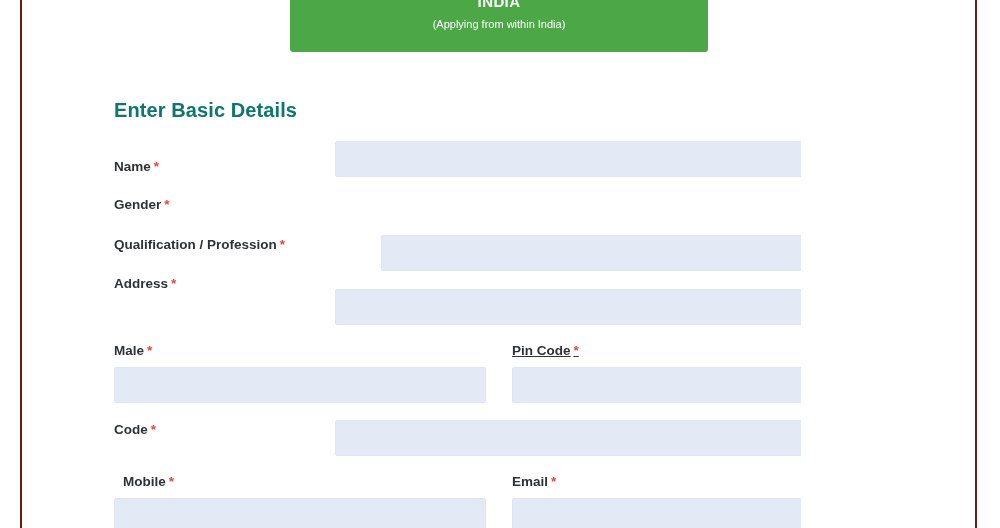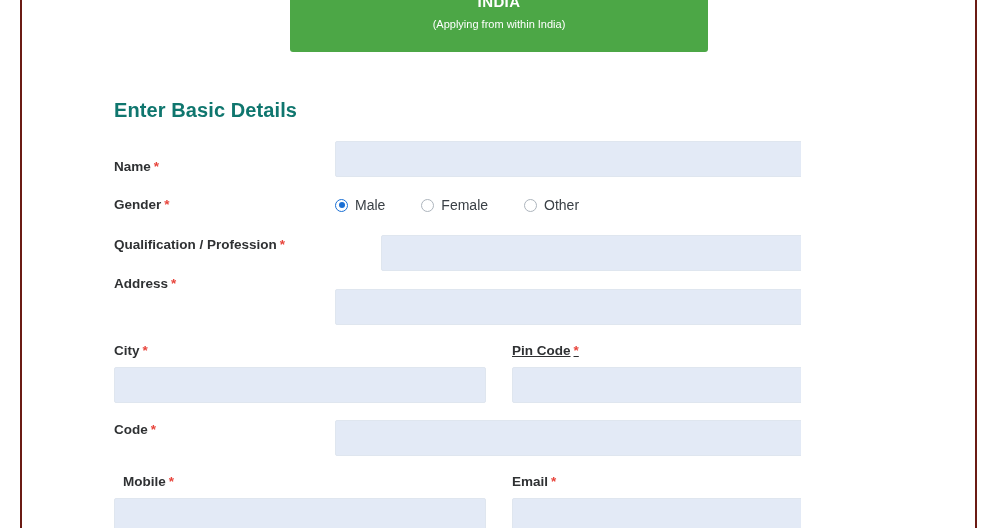--- a/index.html
+++ b/index.html
@@ -202,47 +202,33 @@
   <div class="section-heading">Enter Basic Details</div>
 
   <div class="field-label" style="left:92px; top:143px;margin-top:16px;">
     <span>Name</span><span class="req">*</span>
   </div>
   <input class="text-input" type="text" style="left: 313px; top: 141px; width: 568px;" value="">
 
   <div class="field-label" style="left:92px; top:197px;">
     <span>Gender</span><span class="req">*</span>
   </div>
-  <div class="radio-group">
-    <label class="radio-option selected">
-      <span class="radio-dot"></span>
-      <span class="radio-label">Male</span>
-    </label>
-    <label class="radio-option">
-      <span class="radio-dot"></span>
-      <span class="radio-label">Female</span>
-    </label>
-    <label class="radio-option">
-      <span class="radio-dot"></span>
-      <span class="radio-label">Other</span>
-    </label>
-  </div>
 
   <div class="field-label" style="left:92px; top:237px;">
     <span>Qualification / Profession</span><span class="req">*</span>
   </div>
   <input class="text-input" type="text" style="left: 359px; top: 235px; width: 522px;" value="">
 
   <div class="field-label" style="left:92px; top:276px;">
     <span>Address</span><span class="req">*</span>
   </div>
   <input class="text-input" type="text" style="left: 313px; top: 289px; width: 568px;" value="">
 
   <div class="field-label" style="left:92px; top:343px;">
-    <span>City</span><span class="req">*</span>
+    <span>Male</span><span class="req">*</span>
   </div>
   <input class="text-input" type="text" style="left: 92px; top: 367px; width: 372px;" value="">
 
   <div class="field-label" style="left:490px; top:343px;text-decoration:underline;">
     <span>Pin Code</span><span class="req">*</span>
   </div>
   <input class="text-input" type="text" style="left: 490px; top: 367px; width: 371px;" value="">
 
   <div class="field-label" style="left:92px; top:422px;">
     <span>Code</span><span class="req">*</span>

